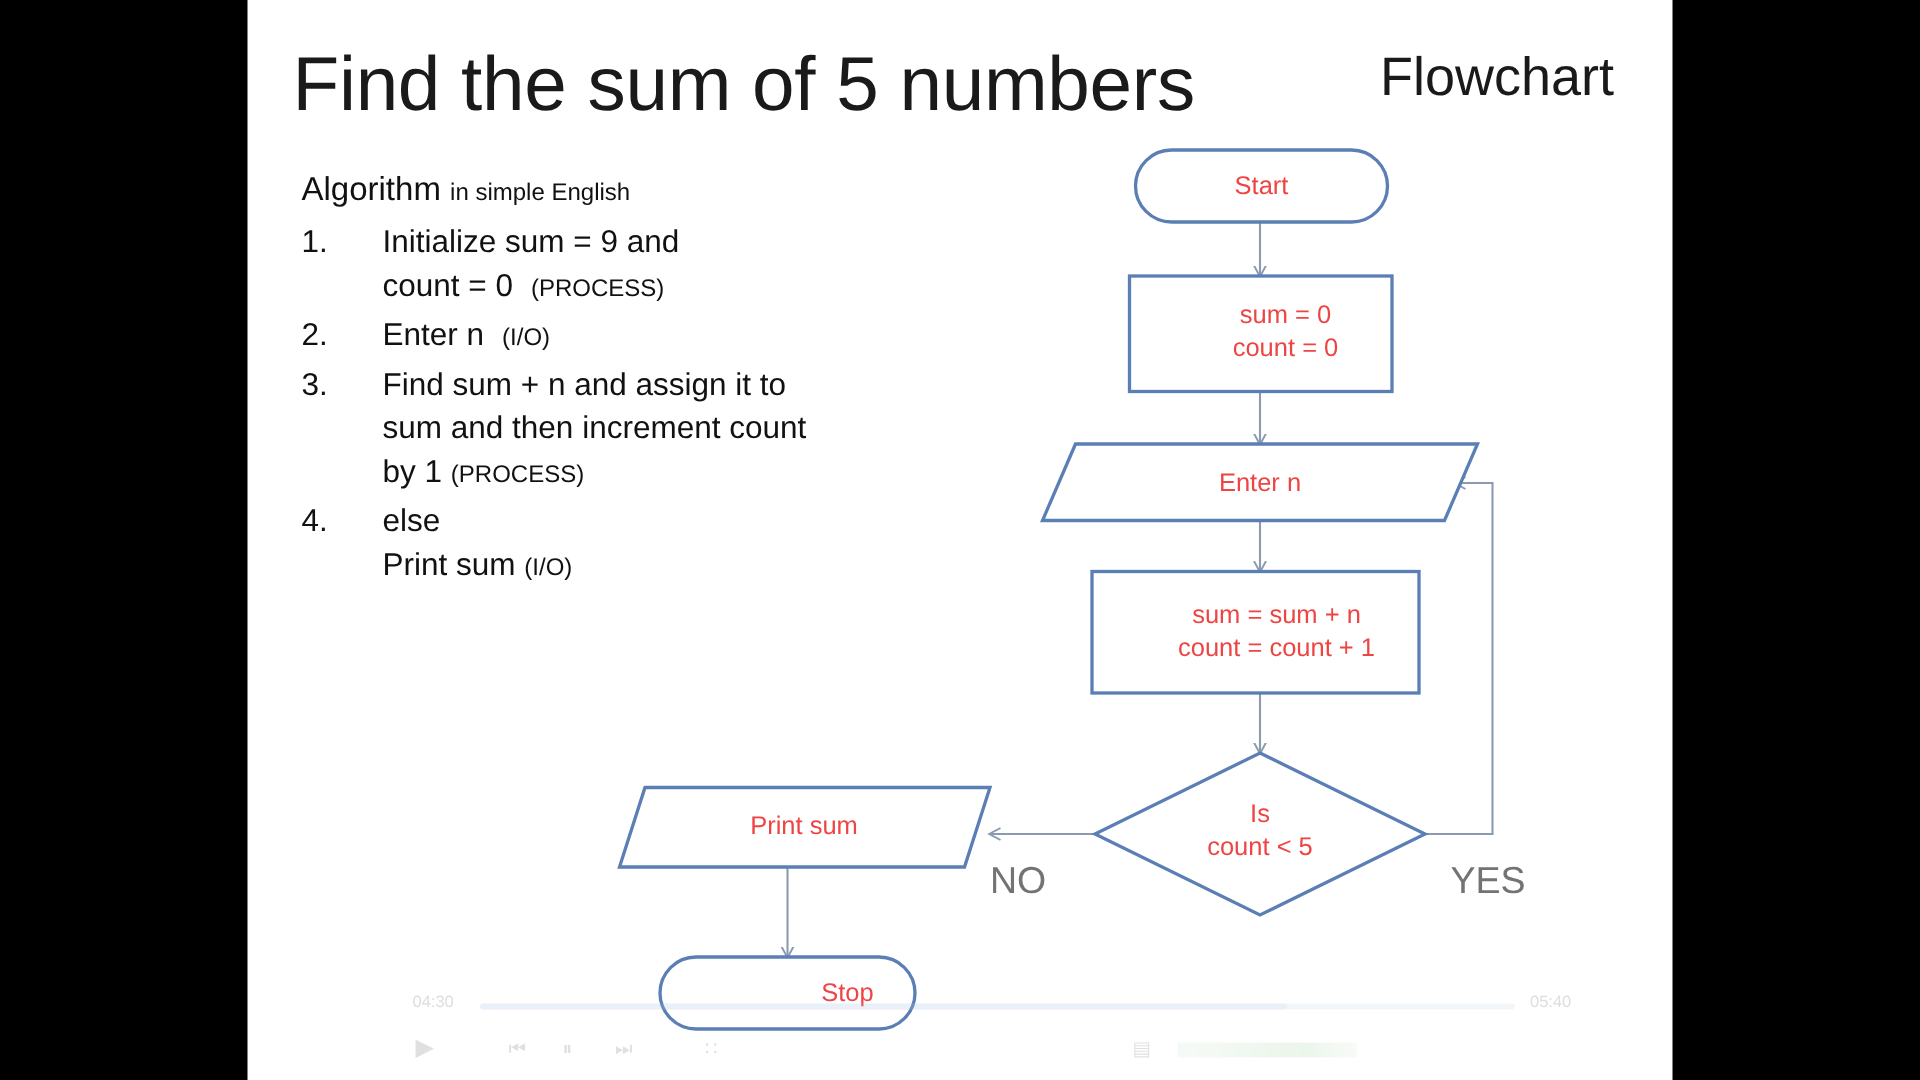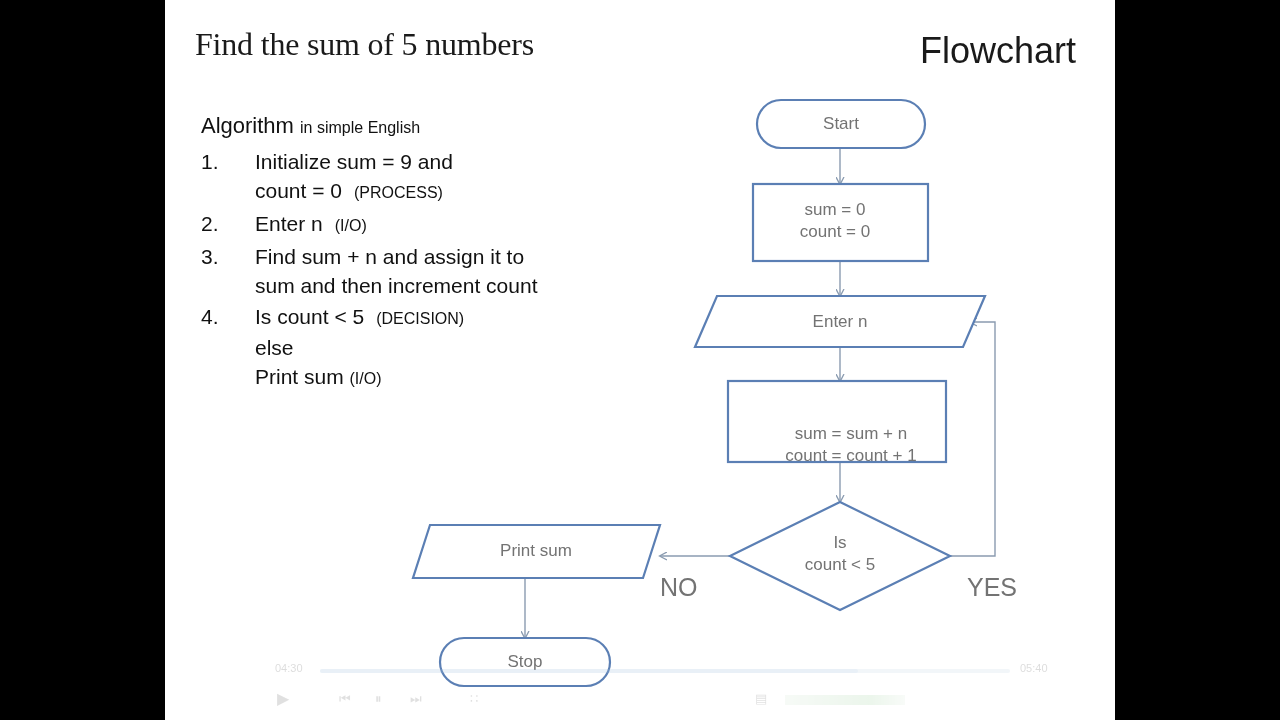--- a/index.html
+++ b/index.html
@@ -36,25 +36,24 @@
     background: #000000;
   }
   #bar-left  { left: 0;     width: 165px; }
   #bar-right { left: 1115px; width: 165px; }
 
   
   #title {
     position: absolute;
     left: 30px;
     top: 26px;
-    font-size: 32px;
+    font-size: 51px;
     color: #1a1a1a;
     letter-spacing: -0.2px;
     white-space: nowrap;
-    font-family: Liberation Serif, serif;
   }
   #subtitle {
     position: absolute;
     left: 755px;
     top: 30px;
     font-size: 36px;
     color: #1a1a1a;
     white-space: nowrap;
   }
 
@@ -103,21 +102,21 @@
   #flow {
     position: absolute;
     left: 0;
     top: 0;
     width: 950px;
     height: 720px;
   }
   .node-label {
     position: absolute;
     text-align: center;
-    color: #737373;
+    color: #ef4444;
     font-size: 17px;
     line-height: 22px;
     white-space: nowrap;
     pointer-events: none;
   }
   .edge-label {
     position: absolute;
     color: #737373;
     font-size: 25px;
     white-space: nowrap;
@@ -231,29 +230,30 @@
             <span>Enter n</span><span class="tag sp">(I/O)</span>
           </div>
         </div>
       </div>
 
       <div class="algo-step">
         <div class="algo-num">3.</div>
         <div class="algo-lines">
           <div class="algo-line">Find sum + n and assign it to</div>
           <div class="algo-line">sum and then increment count</div>
+          <div class="algo-line">
+            <span>by 1</span>
+            <span class="tag">(PROCESS)</span>
+          </div>
         </div>
       </div>
 
       <div class="algo-step">
         <div class="algo-num">4.</div>
         <div class="algo-lines">
-          <div class="algo-line">
-            <span>Is count &lt; 5</span><span class="tag sp">(DECISION)</span>
-          </div>
           <div class="algo-line">else</div>
           <div class="algo-line">
             <span>Print sum</span>
             <span class="tag">(I/O)</span>
           </div>
         </div>
       </div>
     </div>
 
     <svg id="flow" viewBox="0 0 950 720" xmlns="http://www.w3.org/2000/svg">
@@ -279,40 +279,40 @@
         <polygon points="552,296 820,296 798,347 530,347"></polygon>
         <rect x="563" y="381" width="218" height="81"></rect>
         <polygon points="675,502 785,556 675,610 565,556"></polygon>
         <polygon points="265,525 495,525 478,578 248,578"></polygon>
         <rect x="275" y="638" width="170" height="48" rx="24" ry="24"></rect>
       </g>
     </svg>
 
     <div class="node-label" style="left:592px; top:113px; width:168px;">Start</div>
 
-    <div class="node-label" style="left:588px; top:199px; width:164px;">
+    <div class="node-label" style="left:588px; top:199px; width:164px;padding-left:22px;">
       <div>sum = 0</div>
       <div>count = 0</div>
     </div>
 
     <div class="node-label" style="left:540px; top:311px; width:270px;">Enter n</div>
 
-    <div class="node-label" style="left:563px; top:399px; width:246px;margin-top:24px;">
+    <div class="node-label" style="left:563px; top:399px; width:246px;">
       <div>sum = sum + n</div>
       <div>count = count + 1</div>
     </div>
 
     <div class="node-label" style="left:595px; top:532px; width:160px;">
       <div>Is</div>
       <div>count &lt; 5</div>
     </div>
 
     <div class="node-label" style="left:256px; top:540px; width:230px;">Print sum</div>
 
-    <div class="node-label" style="left:275px; top:651px; width:170px;">Stop</div>
+    <div class="node-label" style="left:275px; top:651px; width:170px;padding-left:40px;">Stop</div>
 
     <div class="edge-label" style="left:495px; top:573px;">NO</div>
 
     <div class="edge-label" style="left:802px; top:573px;">YES</div>
 
     <div id="player">
       <div id="time-left">04:30</div>
       <div id="progress-track">
         <div id="progress-fill"></div>
       </div>

